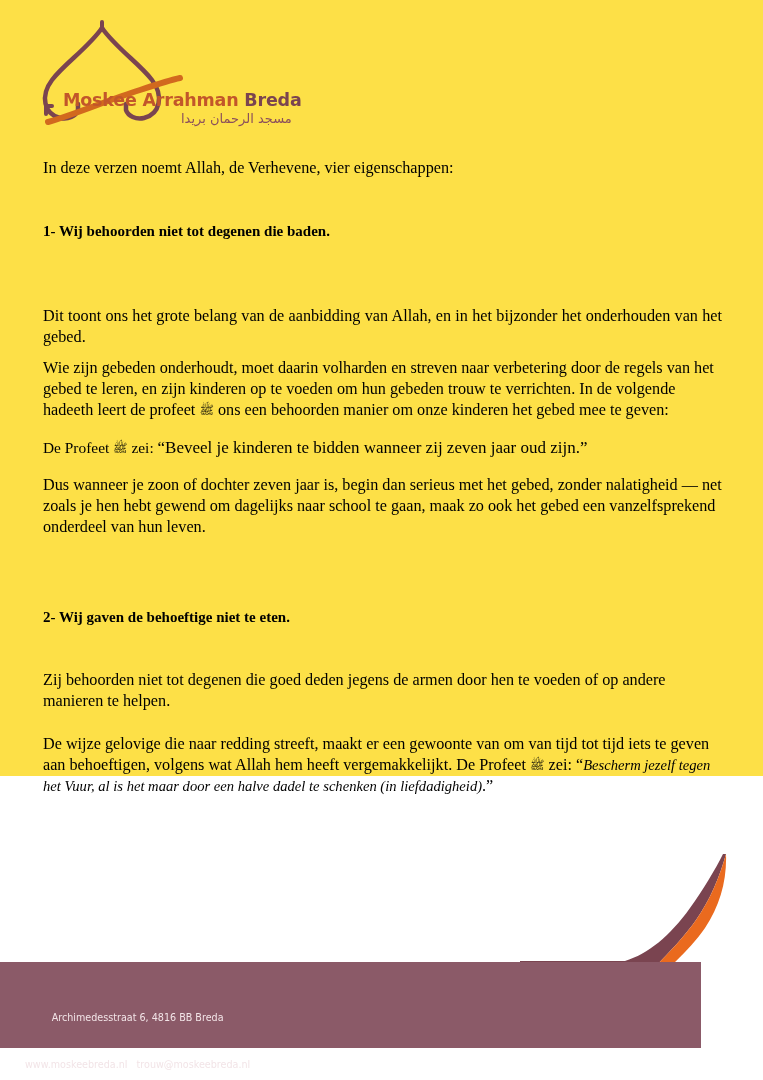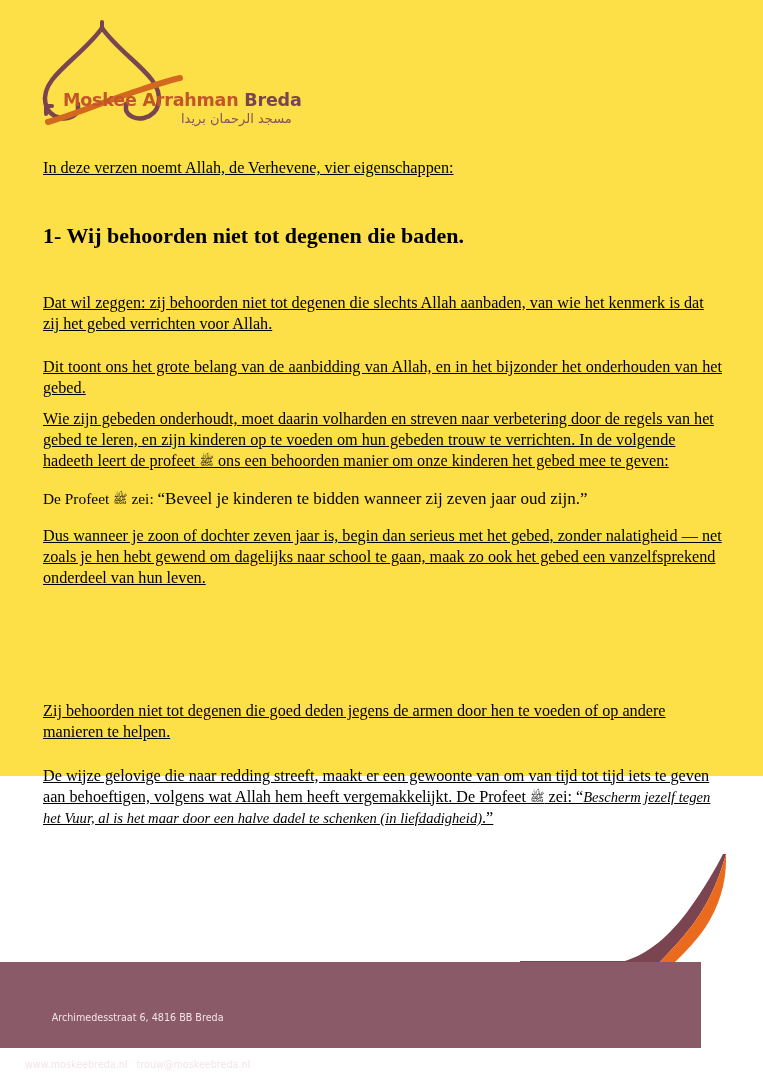--- a/index.html
+++ b/index.html
@@ -73,28 +73,27 @@
 
   p, h2 {
     margin: 0;
   }
 
   .para {
     font-size: 16.2px;
     line-height: 1.30;
     color: #000000;
     text-align: left;
-    text-decoration: underline;
   }
   .para.justify {
     text-align: justify;
   }
 
   .heading {
-    font-size: 22px;
+    font-size: 15px;
     font-weight: bold;
     line-height: 1.3;
     color: #000000;
   }
 
   .quote-line {
     font-size: 15.4px;
     line-height: 1.3;
   }
   .quote-text {
@@ -189,40 +188,40 @@
   <div class="content">
 
     <p class="para">In deze verzen noemt Allah, de Verhevene, vier eigenschappen:</p>
 
     <div class="gap-intro"></div>
 
     <h2 class="heading">1- Wij behoorden niet tot degenen die baden.</h2>
 
     <div class="gap-h1"></div>
 
-    <p class="para">Dat wil zeggen: zij behoorden niet tot degenen die slechts Allah aanbaden, van wie het kenmerk is dat zij het gebed verrichten voor Allah.</p>
 
     <div class="gap-a"></div>
 
     <p class="para justify">Dit toont ons het grote belang van de aanbidding van Allah, en in het bijzonder het onderhouden van het gebed.</p>
 
     <div class="gap-b"></div>
 
     <p class="para"><span>Wie zijn gebeden onderhoudt, moet daarin volharden en streven naar verbetering door de regels van het gebed te leren, en zijn kinderen op te voeden om hun gebeden trouw te verrichten. In de volgende hadeeth leert de profeet </span><span class="sym">ﷺ</span><span> ons een behoorden manier om onze kinderen het gebed mee te geven:</span></p>
 
     <div class="gap-c"></div>
 
     <p class="quote-line"><span>De Profeet </span><span class="sym">ﷺ</span><span> zei: </span><span class="quote-text">“Beveel je kinderen te bidden wanneer zij zeven jaar oud zijn.”</span></p>
 
     <div class="gap-c"></div>
 
     <p class="para">Dus wanneer je zoon of dochter zeven jaar is, begin dan serieus met het gebed, zonder nalatigheid — net zoals je hen hebt gewend om dagelijks naar school te gaan, maak zo ook het gebed een vanzelfsprekend onderdeel van hun leven.</p>
 
     <div class="gap-big"></div>
 
+    <h2 class="heading">2- Wij gaven de behoeftige niet te eten.</h2>
 
     <div class="gap-h2"></div>
 
     <p class="para">Zij behoorden niet tot degenen die goed deden jegens de armen door hen te voeden of op andere manieren te helpen.</p>
 
     <div class="gap-d"></div>
 
     <p class="para"><span>De wijze gelovige die naar redding streeft, maakt er een gewoonte van om van tijd tot tijd iets te geven aan behoeftigen, volgens wat Allah hem heeft vergemakkelijkt. De Profeet </span><span class="sym">ﷺ</span><span> zei: </span><span>“</span><span class="quote-italic">Bescherm jezelf tegen het Vuur, al is het maar door een halve dadel te schenken (in liefdadigheid)</span><span>.”</span></p>
 
   </div>

